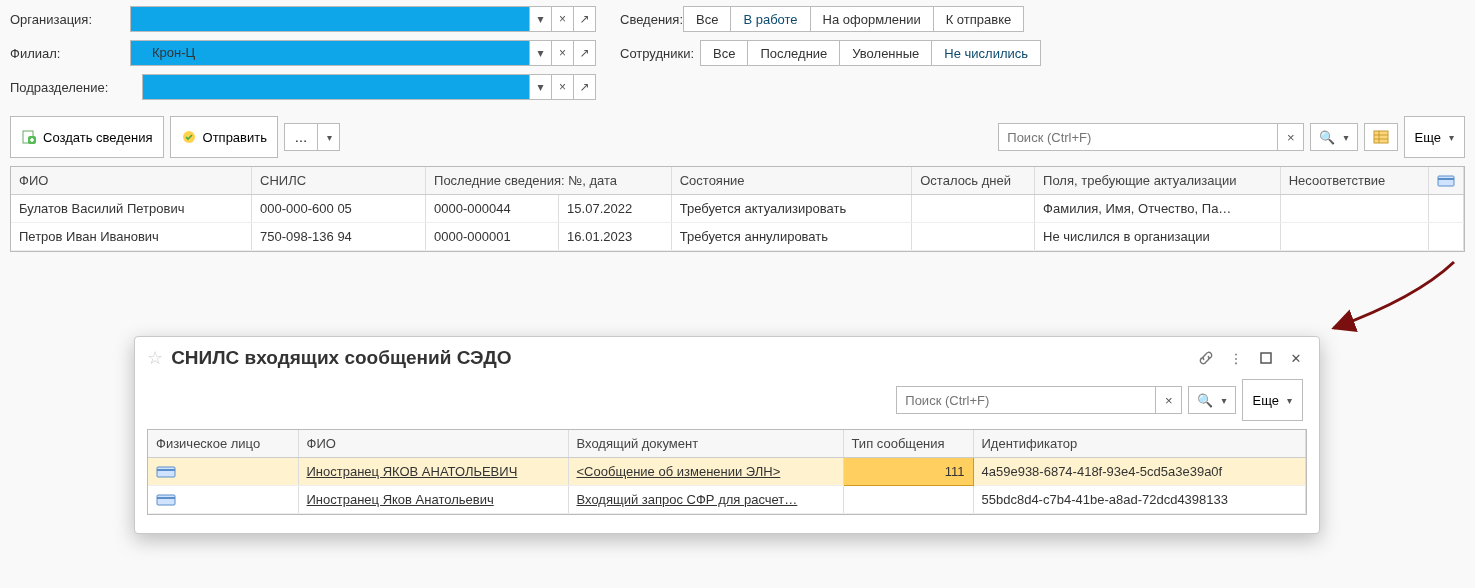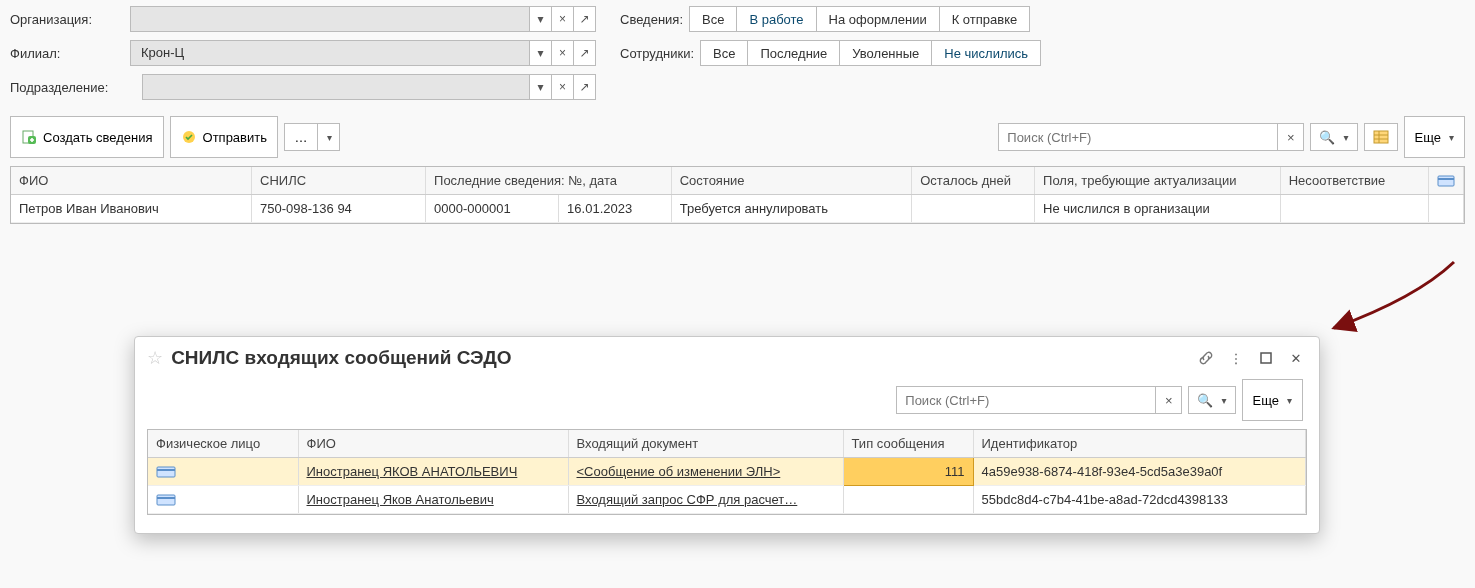--- a/index.html
+++ b/index.html
@@ -14,21 +14,21 @@
     position: relative;
   }
   
   .filters { padding: 6px 10px 4px 10px; }
   .filter-row { display: flex; align-items: center; margin-bottom: 8px; gap: 0; }
   .filter-label { width: 120px; color: #333; }
   .combo {
     display: flex; align-items: stretch; height: 26px;
   }
   .combo .value {
-    border: 1px solid #bbb; background: #e5e5e5; padding: 4px 10px; min-width: 60px;
+    border: 1px solid #bbb; background: #0ea5e9; padding: 4px 21px; min-width: 60px;
   }
   .combo .btn-sm {
     border: 1px solid #bbb; border-left: none; background: #fff; width: 22px;
     display:flex; align-items:center; justify-content:center; cursor:pointer;
     font-size: 12px; color:#555;
   }
   .seg { display:flex; }
   .seg button {
     border:1px solid #bbb; background:#fff; padding:4px 12px; height:26px;
     font-size:13px; color:#333; cursor:pointer;
@@ -108,21 +108,21 @@
 <div class="filters">
   <div class="filter-row">
     <span class="filter-label">Организация:</span>
     <div class="combo">
       <div class="value" style="width:400px"></div>
       <div class="btn-sm">▾</div>
       <div class="btn-sm">×</div>
       <div class="btn-sm">↗</div>
     </div>
     <span style="width:24px"></span>
-    <span class="filter-label" style="width:auto;margin-right:6px">Сведения:</span>
+    <span class="filter-label" style="width:auto;">Сведения:</span>
     <div class="seg">
       <button>Все</button>
       <button class="active">В работе</button>
       <button>На оформлении</button>
       <button>К отправке</button>
     </div>
   </div>
 
   <div class="filter-row">
     <span class="filter-label">Филиал:</span>
@@ -226,20 +226,31 @@
         <th>Несоответствие</th>
         <th style="text-align:center">
           <svg width="18" height="12">
               <rect x="1" y="1" width="16" height="10" rx="1" fill="#cfe3ff" stroke="#5b8fc9"></rect>
               <rect x="1" y="3" width="16" height="2" fill="#5b8fc9"></rect>
             </svg>
         </th>
       </tr>
     </thead>
     <tbody id="main-tbody">
+        <tr>
+          <td>Булатов Василий Петрович</td>
+          <td>000-000-600 05</td>
+          <td>0000-000044</td>
+          <td>15.07.2022</td>
+          <td>Требуется актуализировать</td>
+          <td></td>
+          <td>Фамилия, Имя, Отчество, Па…</td>
+          <td></td>
+          <td style="text-align: right;"></td>
+        </tr>
         <tr>
           <td>Петров Иван Иванович</td>
           <td>750-098-136 94</td>
           <td>0000-000001</td>
           <td>16.01.2023</td>
           <td>Требуется аннулировать</td>
           <td></td>
           <td>Не числился в организации</td>
           <td></td>
           <td style="text-align: right;"></td>

